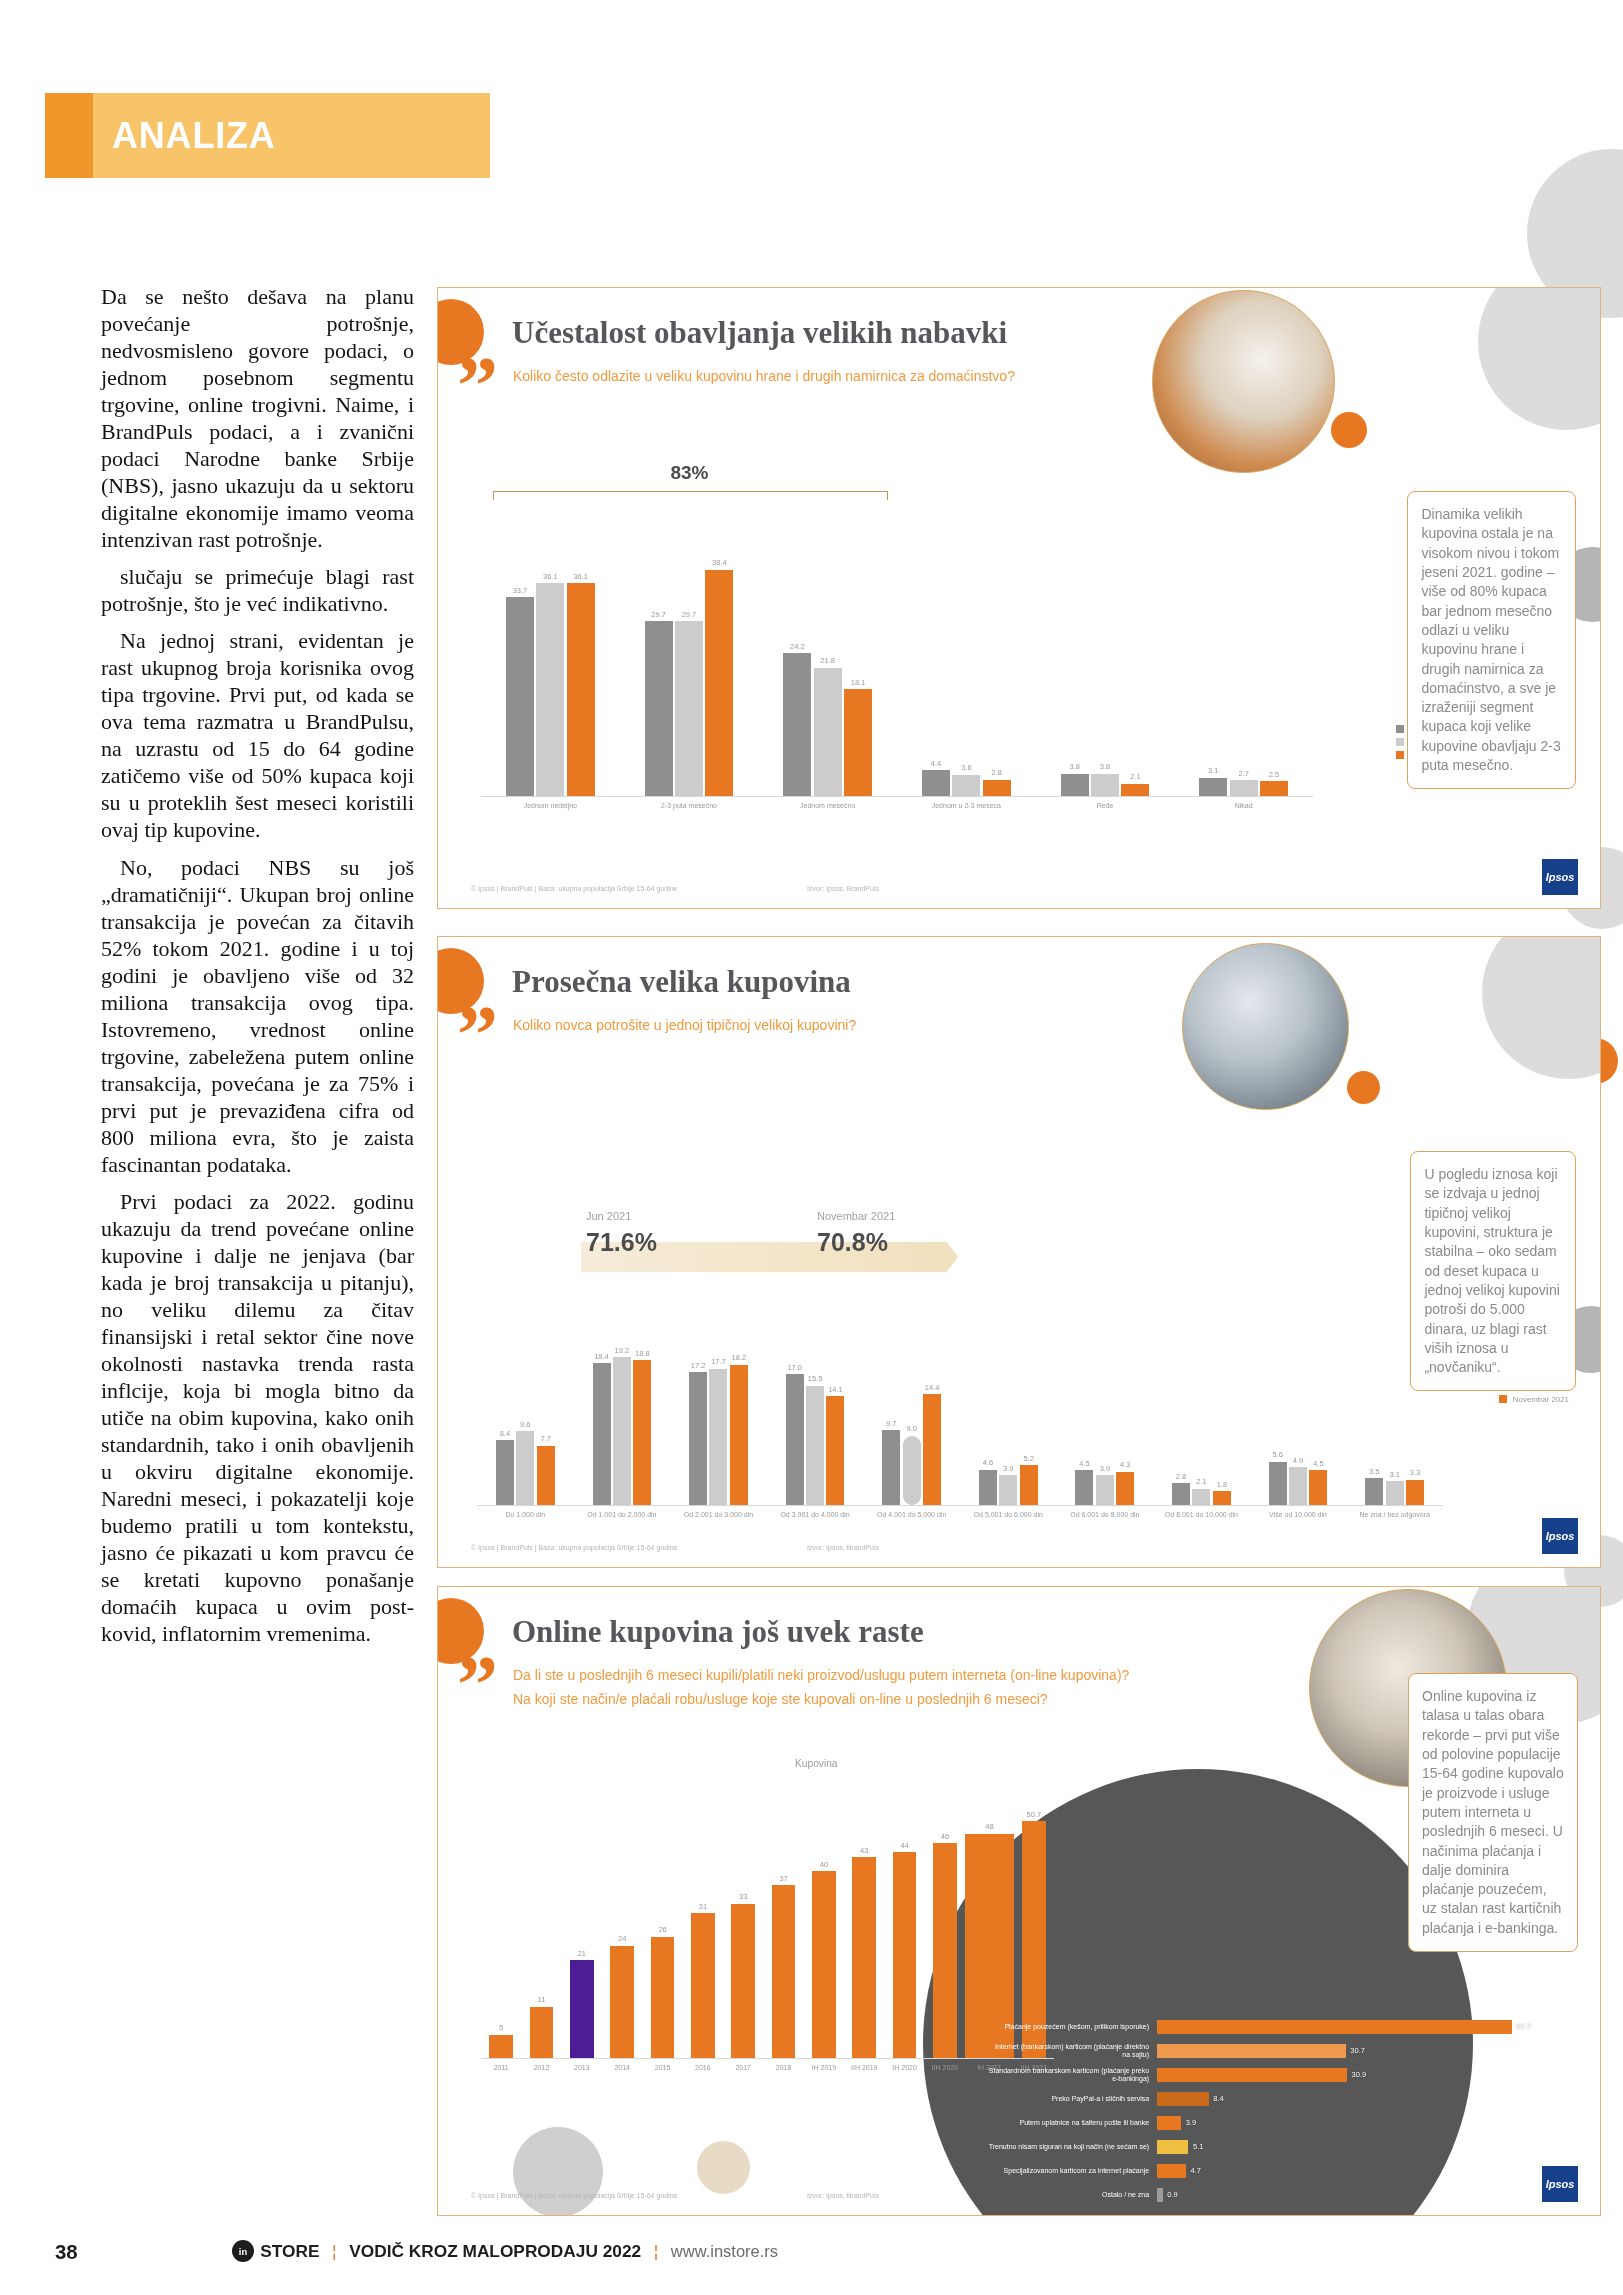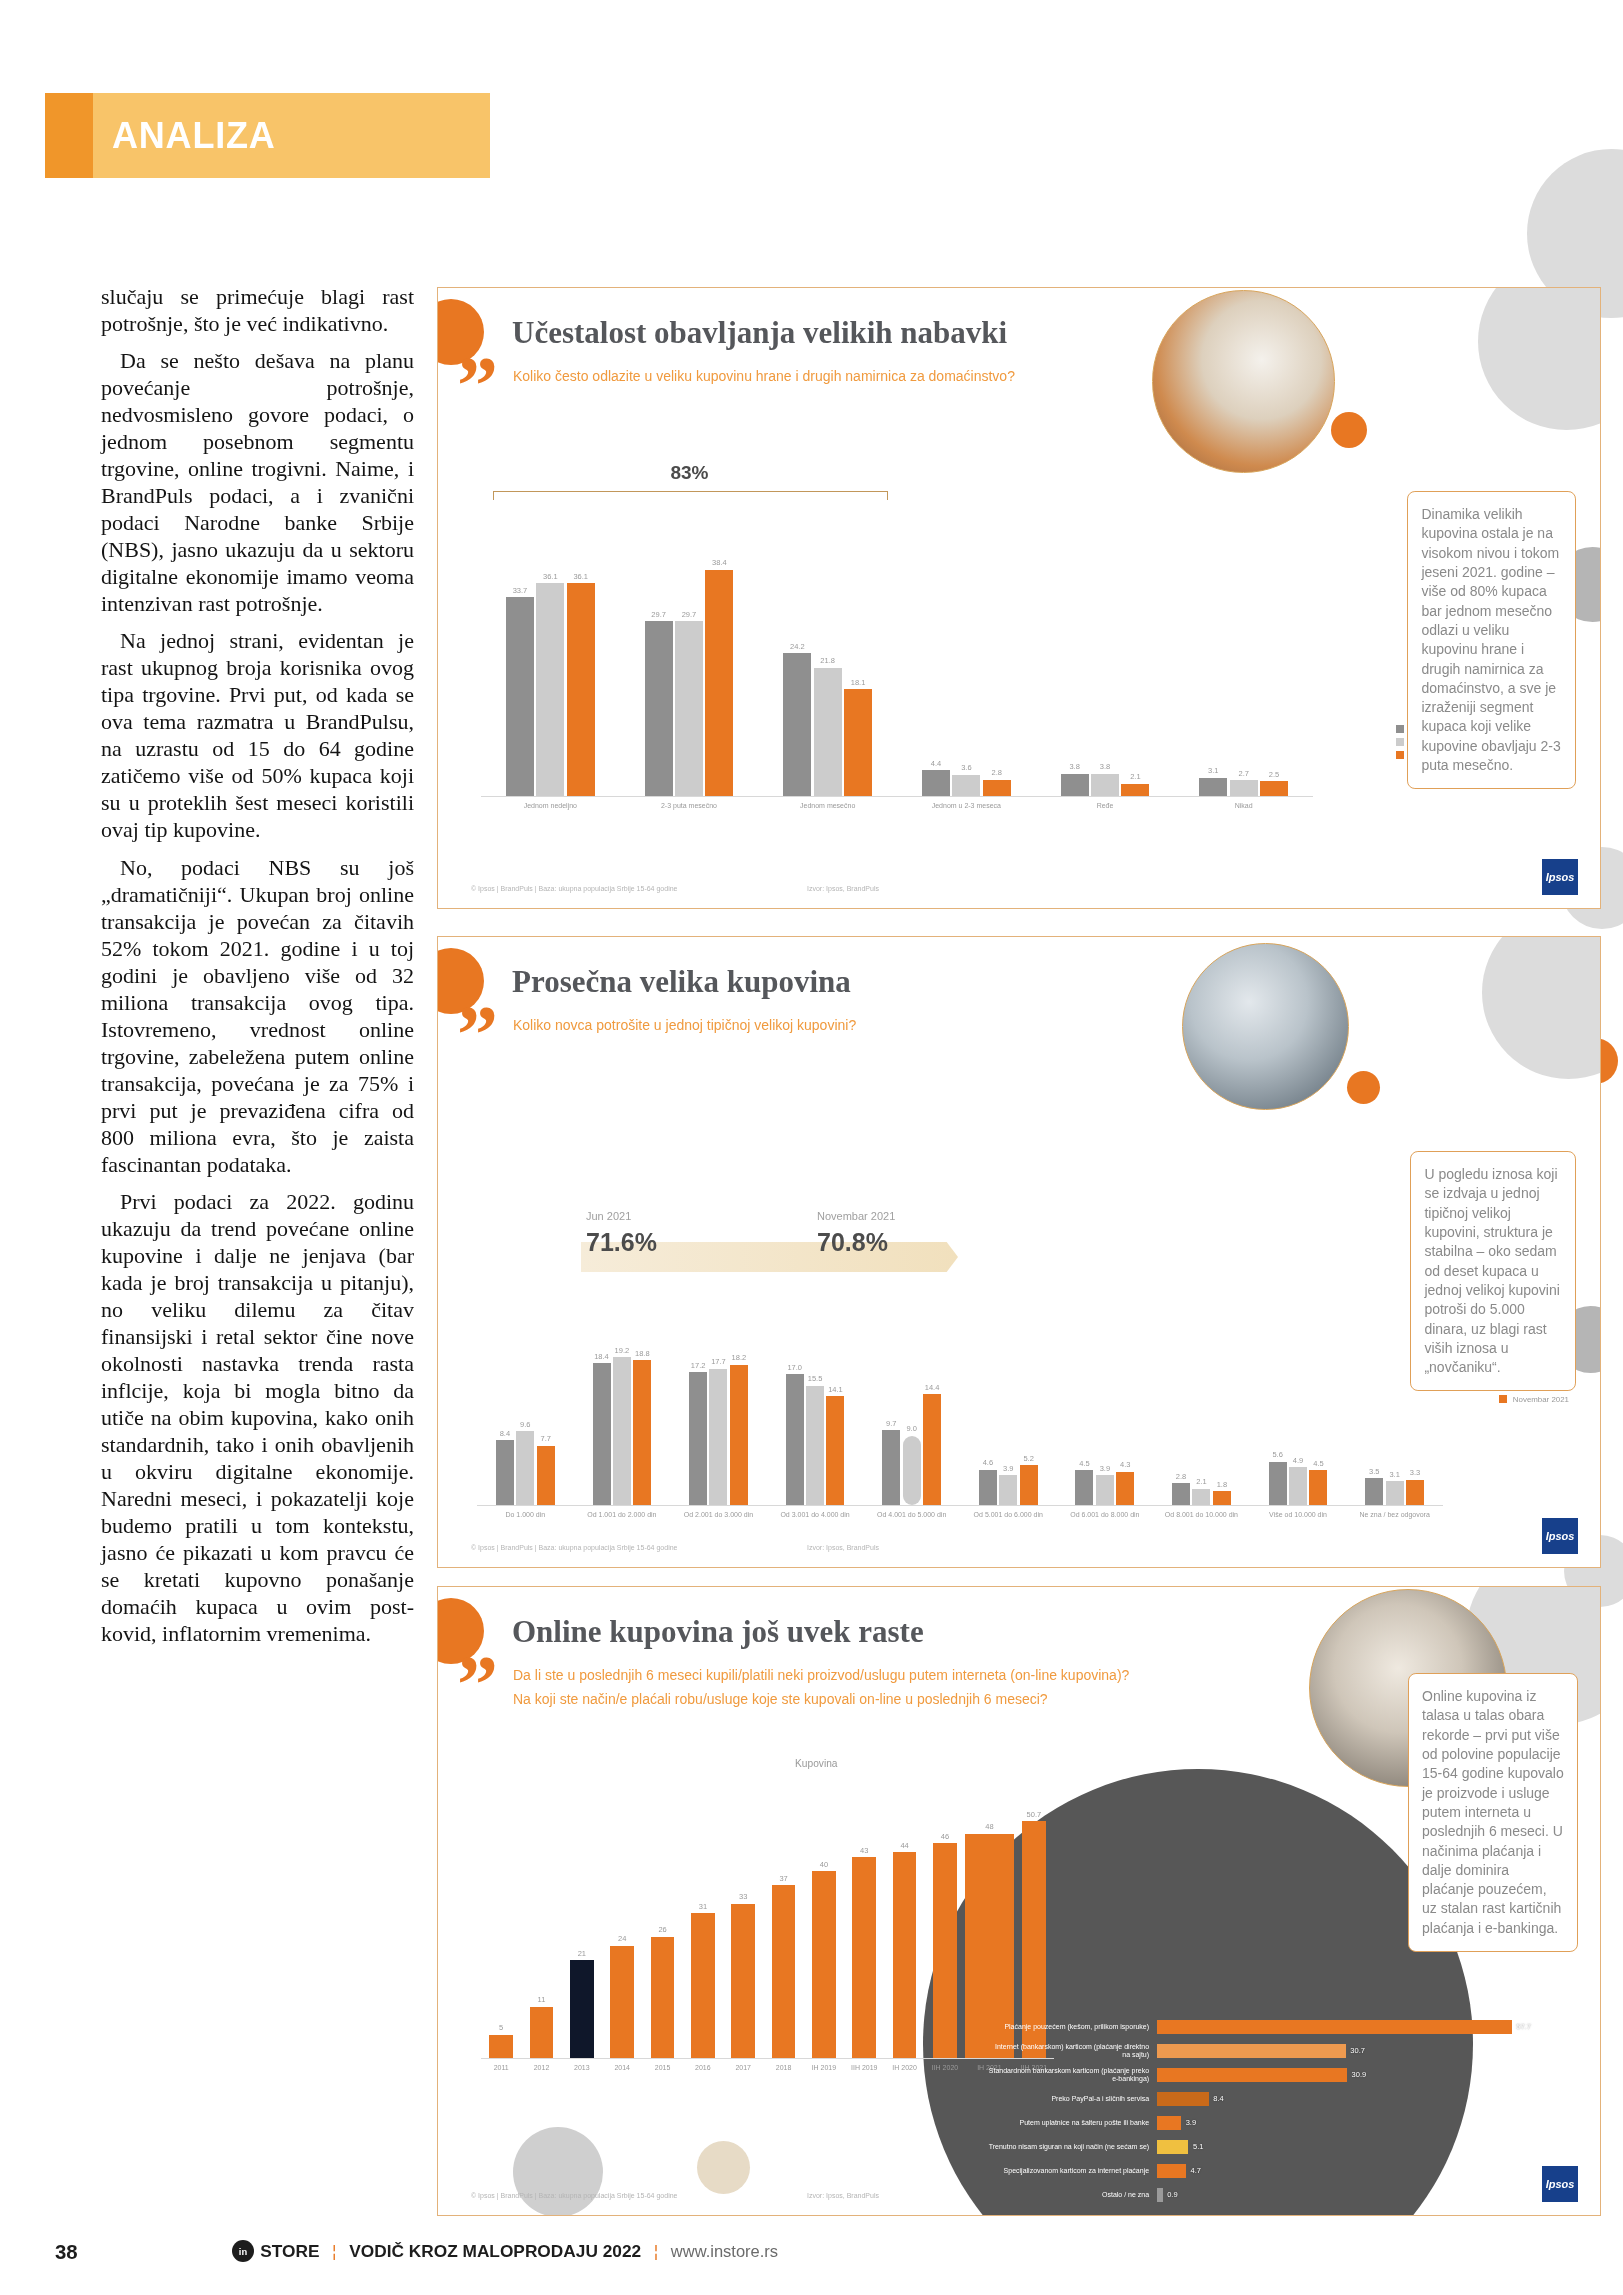--- a/index.html
+++ b/index.html
@@ -104,22 +104,22 @@
   <div class="gray-circle" style="left:1561px;top:847px;width:82px;height:82px;"></div>
   <div class="orange-dot" style="left:1572px;top:1038px;width:46px;height:46px;"></div>
   <div class="gray-circle" style="left:1564px;top:1535px;width:72px;height:72px;"></div>
 
   <div class="hdr-square"></div>
   <div class="hdr-bar">
     <span class="hdr-title">ANALIZA</span>
   </div>
 
   <div class="article">
+    <p>Da se nešto dešava na planu povećanje potrošnje, nedvosmisleno govore podaci, o jednom posebnom segmentu trgovine, online trogivni. Naime, i BrandPuls podaci, a i zvanični podaci Narodne banke Srbije (NBS), jasno ukazuju da u sektoru digitalne ekonomije imamo veoma intenzivan rast potrošnje.</p>
     <p>slučaju se primećuje blagi rast potrošnje, što je već indikativno.</p>
-    <p>Da se nešto dešava na planu povećanje potrošnje, nedvosmisleno govore podaci, o jednom posebnom segmentu trgovine, online trogivni. Naime, i BrandPuls podaci, a i zvanični podaci Narodne banke Srbije (NBS), jasno ukazuju da u sektoru digitalne ekonomije imamo veoma intenzivan rast potrošnje.</p>
     <p>Na jednoj strani, evidentan je rast ukupnog broja korisnika ovog tipa trgovine. Prvi put, od kada se ova tema razmatra u BrandPulsu, na uzrastu od 15 do 64 godine zatičemo više od 50% kupaca koji su u proteklih šest meseci koristili ovaj tip kupovine.</p>
     <p>No, podaci NBS su još „dramatičniji“. Ukupan broj online transakcija je povećan za čitavih 52% tokom 2021. godine i u toj godini je obavljeno više od 32 miliona transakcija ovog tipa. Istovremeno, vrednost online trgovine, zabeležena putem online transakcija, povećana je za 75% i prvi put je prevaziđena cifra od 800 miliona evra, što je zaista fascinantan podataka.</p>
     <p>Prvi podaci za 2022. godinu ukazuju da trend povećane online kupovine i dalje ne jenjava (bar kada je broj transakcija u pitanju), no veliku dilemu za čitav finansijski i retal sektor čine nove okolnosti nastavka trenda rasta inflcije, koja bi mogla bitno da utiče na obim kupovina, kako onih standardnih, tako i onih obavljenih u okviru digitalne ekonomije. Naredni meseci, i pokazatelji koje budemo pratili u tom kontekstu, jasno će pikazati u kom pravcu će se kretati kupovno ponašanje domaćih kupaca u ovim post-kovid, inflatornim vremenima.</p>
   </div>
 
   <section class="panel panel1">
     <div class="gray-circle" style="right:-55px;top:-35px;width:177px;height:177px;"></div>
     <div class="photo-circle photo1" style="right:265px;top:2.4px;width:181px;height:181px;"></div>
     <div class="orange-dot" style="right:233px;top:124px;width:36px;height:36px;"></div>
     <div class="gray-circle" style="right:-30px;top:259px;width:75px;height:75px;background:#b5b5b5;"></div>
@@ -411,21 +411,21 @@
           </div>
           <div class="cat">2011</div>
         </div>
         <div class="bgroup">
           <div class="vbar" style="height: 18.9655%; background: rgb(232, 119, 34);">
             <div class="val">11</div>
           </div>
           <div class="cat">2012</div>
         </div>
         <div class="bgroup">
-          <div class="vbar" style="height: 36.2069%; background: #0f172a; margin-top: 41px;">
+          <div class="vbar" style="height: 36.2069%; background: #4c1d95; margin-top: 41px;">
             <div class="val">21</div>
           </div>
           <div class="cat">2013</div>
         </div>
         <div class="bgroup">
           <div class="vbar" style="height: 41.3793%; background: rgb(232, 119, 34);">
             <div class="val">24</div>
           </div>
           <div class="cat">2014</div>
         </div>

